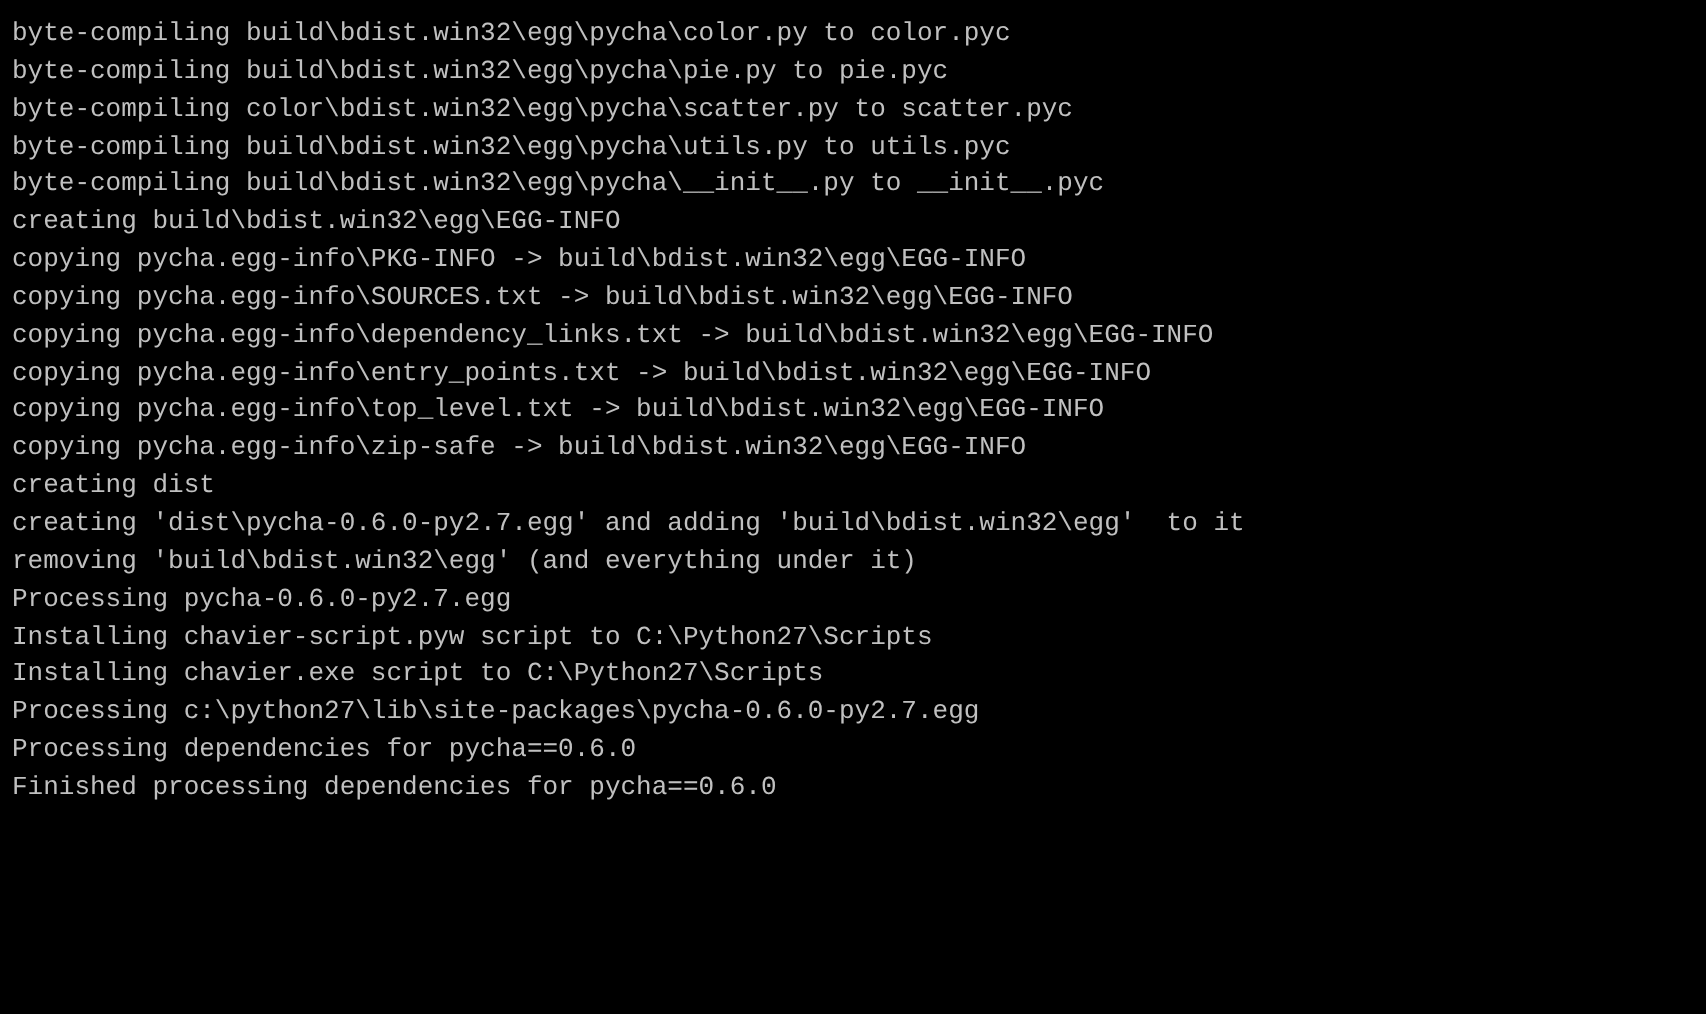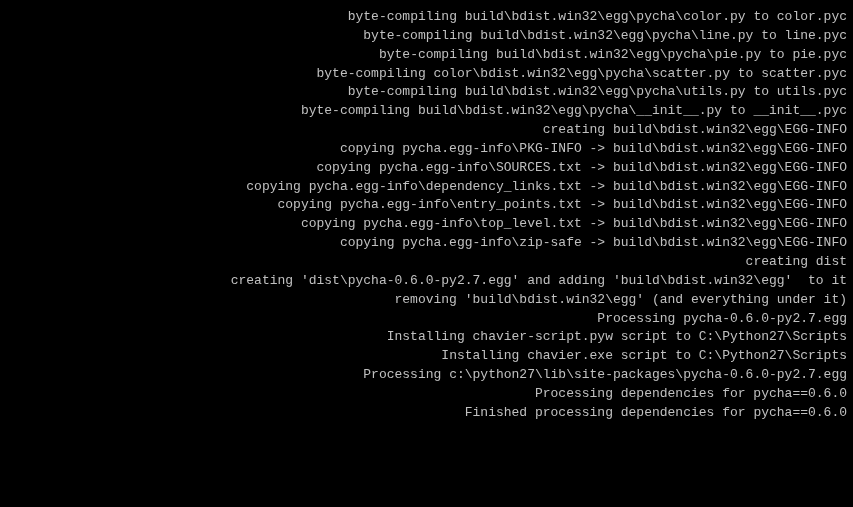--- a/index.html
+++ b/index.html
@@ -20,29 +20,27 @@
       width: 853px;
       height: 507px;
       background-color: #000000;
       padding: 8px 6px;
       overflow: hidden;
       line-height: 1.45;
     }
     .line {
       white-space: pre;
       display: block;
-      text-align: right;
     }
   </style>
 </head>
 <body>
 
 <div id="terminal">
     <span class="line">byte-compiling build\bdist.win32\egg\pycha\color.py to color.pyc</span>
-    <span class="line">byte-compiling build\bdist.win32\egg\pycha\line.py to line.pyc</span>
     <span class="line">byte-compiling build\bdist.win32\egg\pycha\pie.py to pie.pyc</span>
     <span class="line">byte-compiling color\bdist.win32\egg\pycha\scatter.py to scatter.pyc</span>
     <span class="line">byte-compiling build\bdist.win32\egg\pycha\utils.py to utils.pyc</span>
     <span class="line">byte-compiling build\bdist.win32\egg\pycha\__init__.py to __init__.pyc</span>
     <span class="line">creating build\bdist.win32\egg\EGG-INFO</span>
     <span class="line">copying pycha.egg-info\PKG-INFO -&gt; build\bdist.win32\egg\EGG-INFO</span>
     <span class="line">copying pycha.egg-info\SOURCES.txt -&gt; build\bdist.win32\egg\EGG-INFO</span>
     <span class="line">copying pycha.egg-info\dependency_links.txt -&gt; build\bdist.win32\egg\EGG-INFO</span>
     <span class="line">copying pycha.egg-info\entry_points.txt -&gt; build\bdist.win32\egg\EGG-INFO</span>
     <span class="line">copying pycha.egg-info\top_level.txt -&gt; build\bdist.win32\egg\EGG-INFO</span>

